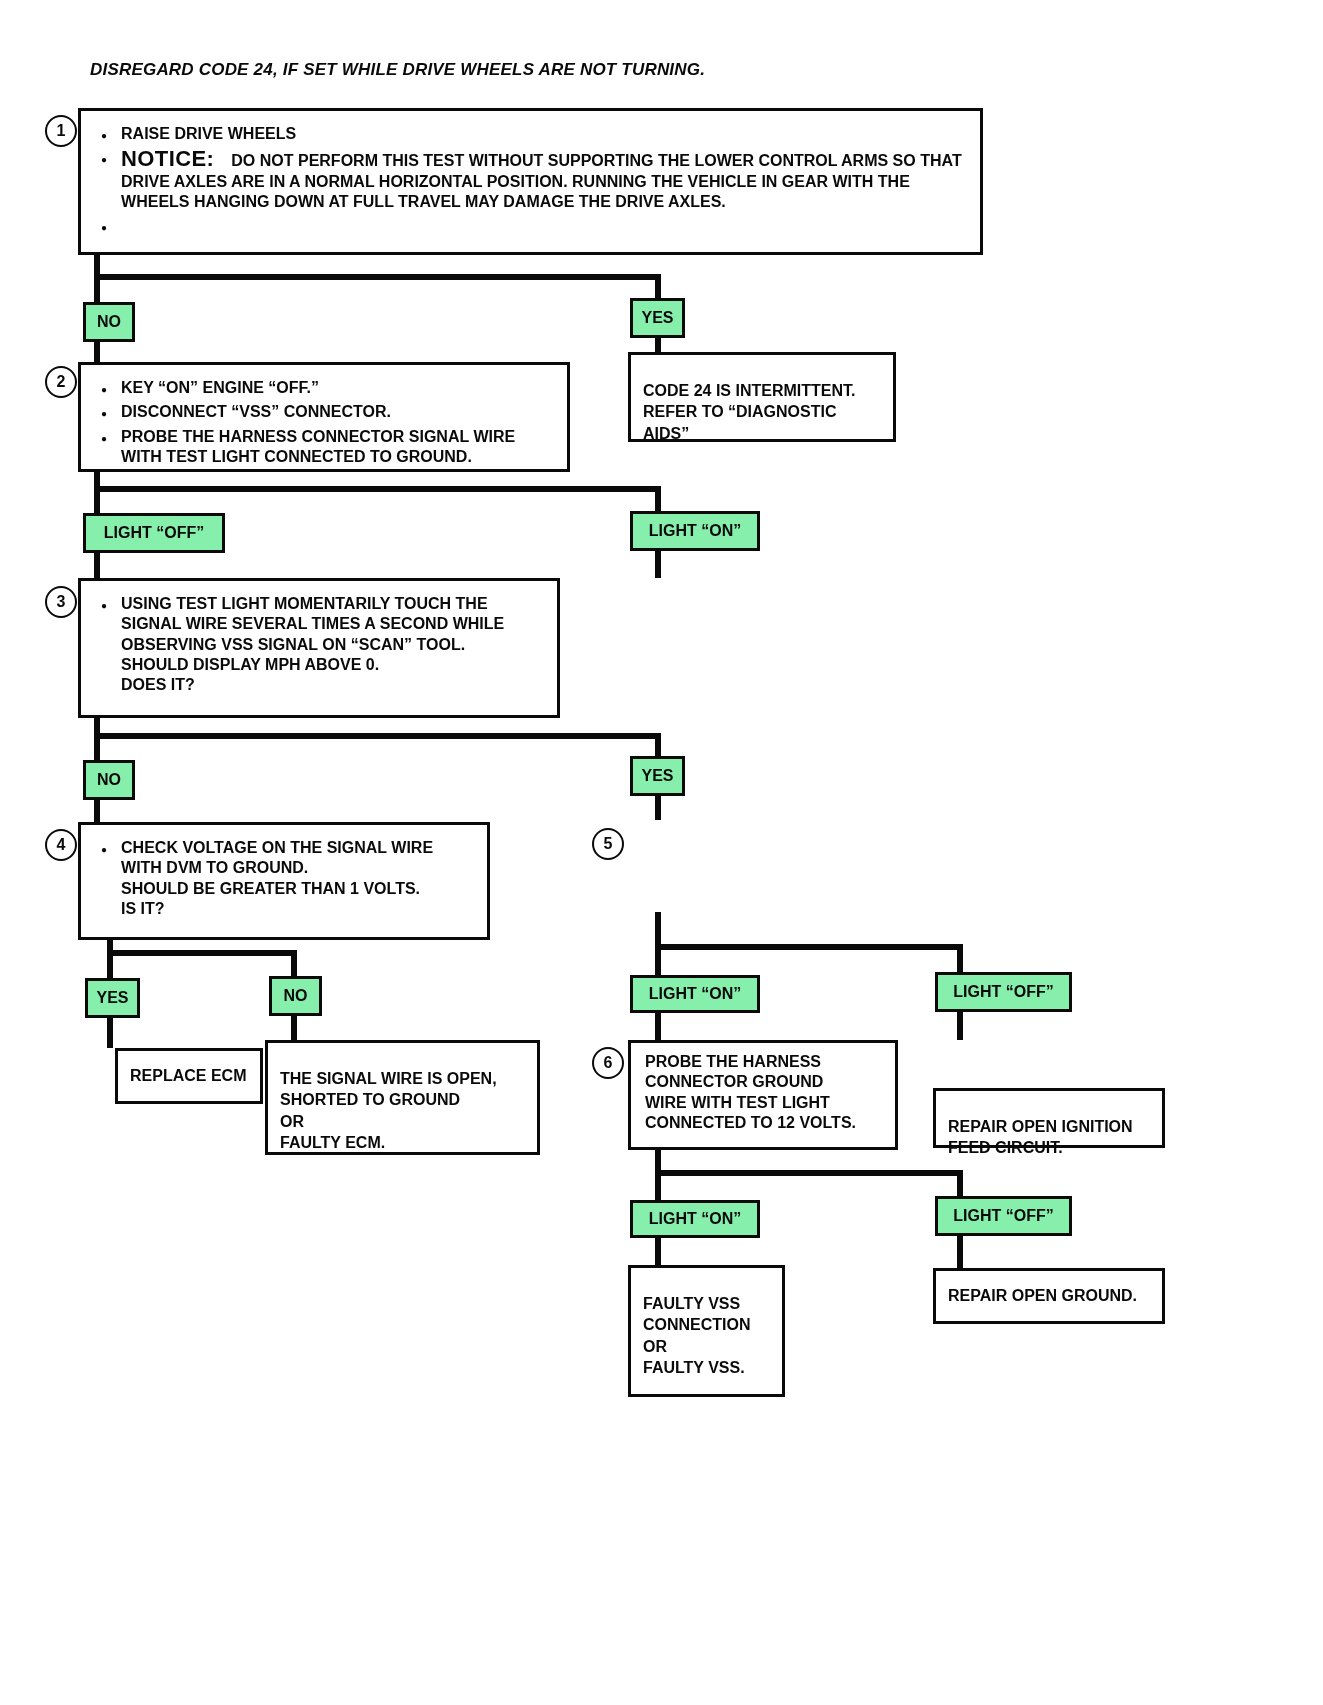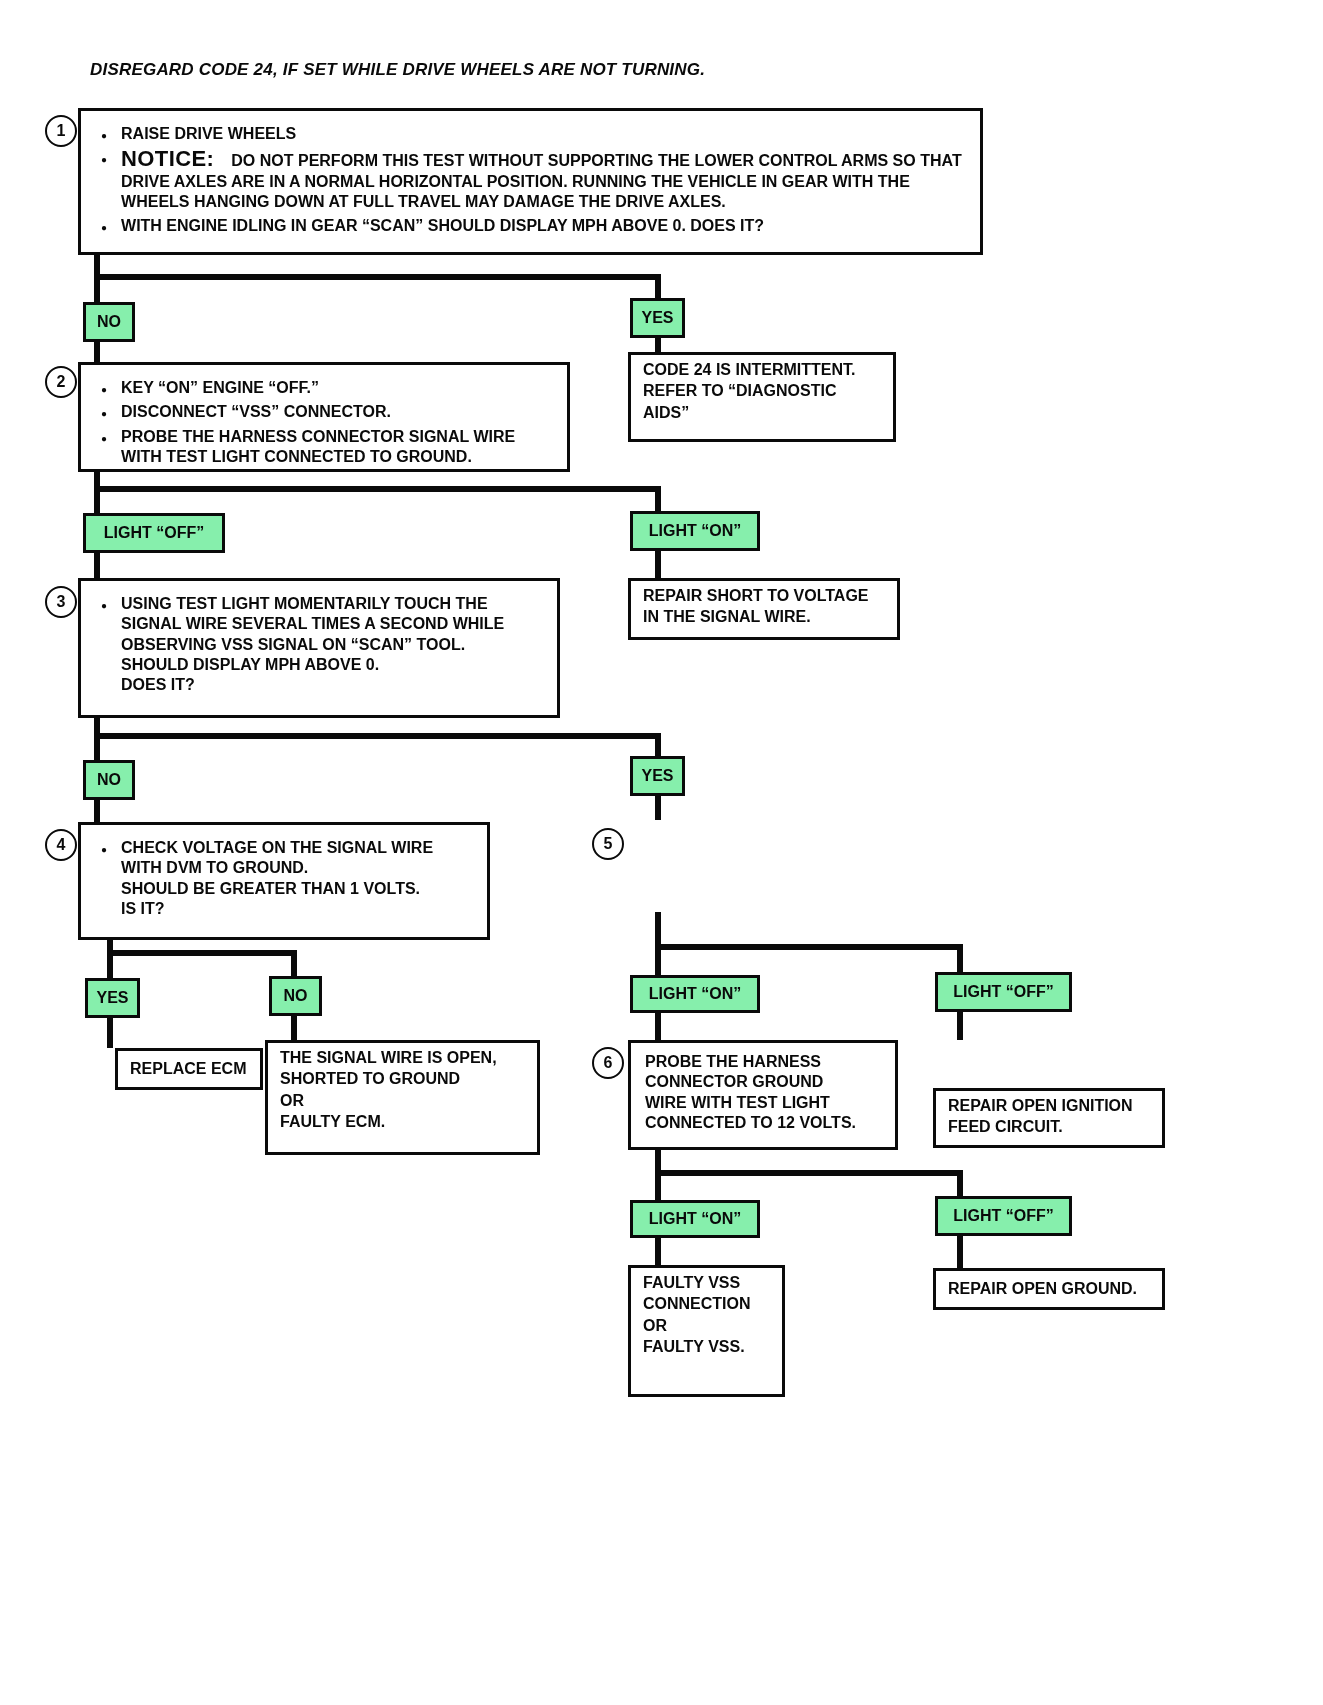--- a/index.html
+++ b/index.html
@@ -47,21 +47,21 @@
     align-items: center;
     justify-content: center;
     font-size: 16px;
     white-space: nowrap;
   }
 
   .result {
     position: absolute;
     border: 3px solid #0a0a0a;
     background: #ffffff;
-    padding: 4px 12px;
+    padding: 25px 12px;
     font-size: 16px;
     line-height: 1.33;
     white-space: pre-line;
   }
   .v-center { display: flex; align-items: center; }
 
   .circ {
     position: absolute;
     width: 32px;
     height: 32px;
@@ -143,21 +143,20 @@
     <div class="b-row">
       <span class="dot">●</span>
       <span class="b-text">RAISE DRIVE WHEELS</span>
     </div>
     <div class="b-row">
       <span class="dot">●</span>
       <span class="b-text"><span class="notice">NOTICE:</span><span>DO NOT PERFORM THIS TEST WITHOUT SUPPORTING THE LOWER CONTROL ARMS SO THAT DRIVE AXLES ARE IN A NORMAL HORIZONTAL POSITION.  RUNNING THE VEHICLE IN GEAR WITH THE WHEELS HANGING DOWN AT FULL TRAVEL MAY DAMAGE THE DRIVE AXLES.</span></span>
     </div>
     <div class="b-row">
       <span class="dot">●</span>
-      <span class="b-text">WITH ENGINE IDLING IN GEAR “SCAN” SHOULD DISPLAY MPH ABOVE 0.  DOES IT?</span>
     </div>
   </div>
 
   <div class="decision" style="left:83px;top:302px;width:52px;height:40px;">NO</div>
   <div class="decision" style="left:630px;top:298px;width:55px;height:40px;">YES</div>
 
   <div class="result" style="left:628px;top:352px;width:268px;height:90px;">CODE 24 IS INTERMITTENT.
 REFER TO “DIAGNOSTIC
 AIDS”</div>
 
@@ -173,22 +172,20 @@
     <div class="b-row">
       <span class="dot">●</span>
       <span class="b-text">PROBE THE HARNESS CONNECTOR SIGNAL WIRE
 WITH TEST LIGHT CONNECTED TO GROUND.</span>
     </div>
   </div>
 
   <div class="decision" style="left:83px;top:513px;width:142px;height:40px;">LIGHT “OFF”</div>
   <div class="decision" style="left:630px;top:511px;width:130px;height:40px;">LIGHT “ON”</div>
 
-  <div class="result" style="left:628px;top:578px;width:272px;height:62px;">REPAIR SHORT TO VOLTAGE
-IN THE SIGNAL WIRE.</div>
 
   <div class="box" style="left:78px;top:578px;width:482px;height:140px;">
     <div class="b-row">
       <span class="dot">●</span>
       <span class="b-text">USING TEST LIGHT MOMENTARILY TOUCH THE
 SIGNAL WIRE SEVERAL TIMES A SECOND WHILE
 OBSERVING VSS SIGNAL ON “SCAN” TOOL.
 SHOULD DISPLAY MPH ABOVE 0.
 DOES IT?</span>
     </div>

